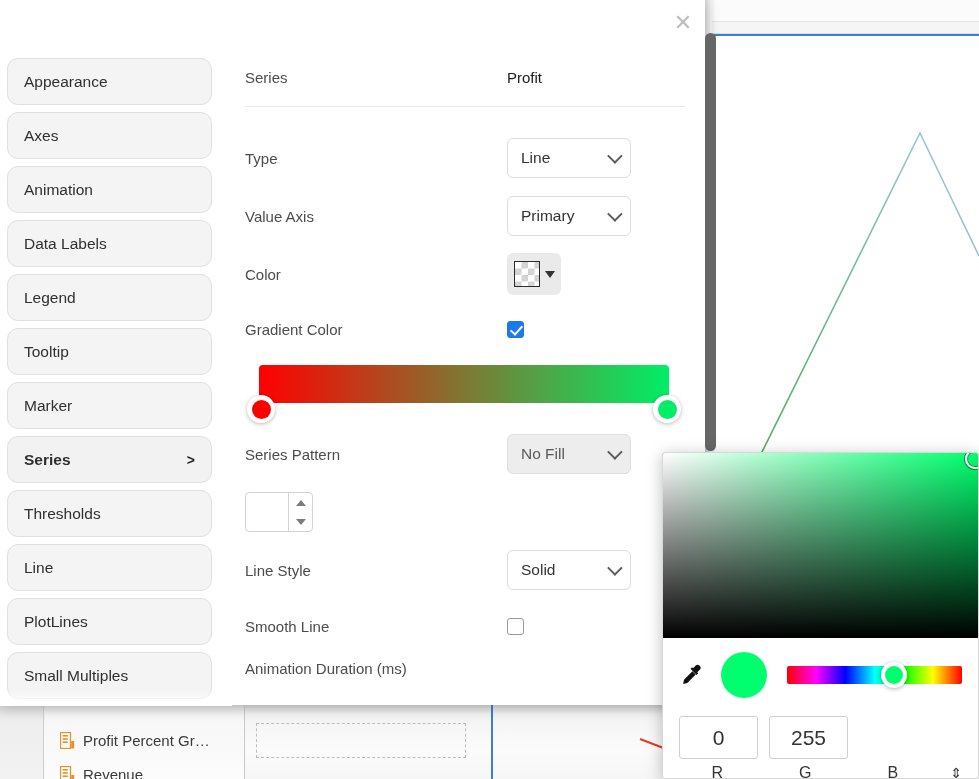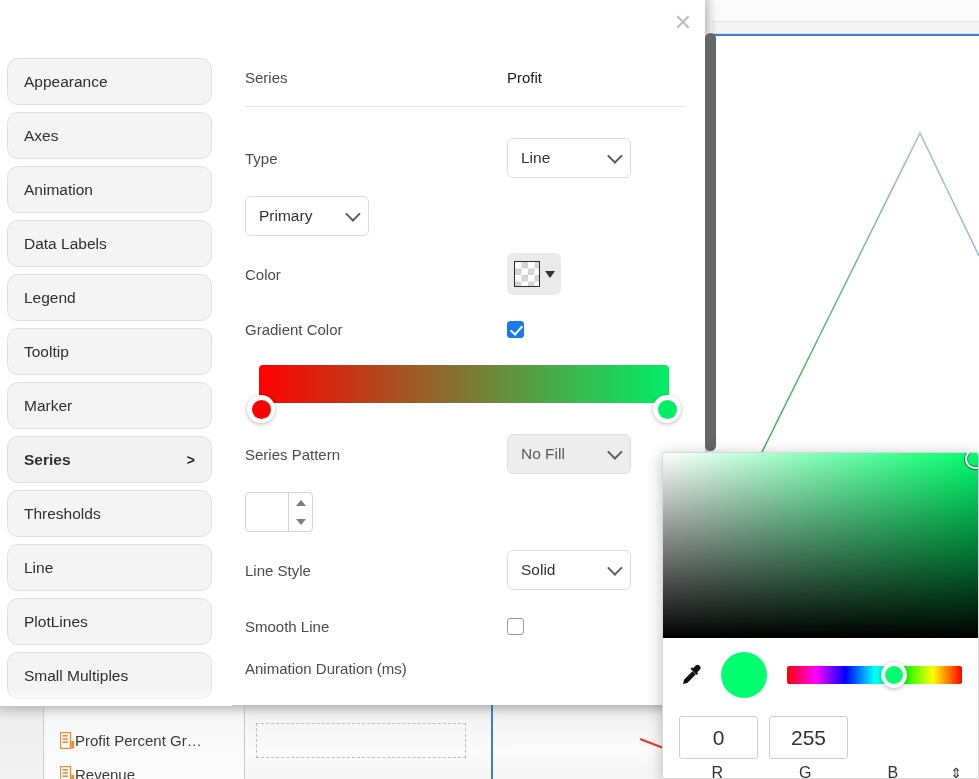--- a/index.html
+++ b/index.html
@@ -42,21 +42,21 @@
   .lp-left {
     position:absolute; left:0; top:704px; width:44px; height:75px;
     background: linear-gradient(180deg,#d8d8d8 0%, #eeeeee 20%, #f2f2f2 100%);
     border-right:1px solid #cfcfcf;
   }
   .lp-fieldlist {
     position:absolute; left:45px; top:704px; width:200px; height:75px;
     background: linear-gradient(180deg,#dcdcdc 0%,#f7f7f7 16%,#fcfcfc 100%);
     border-right:1px solid #c9c9c9;
   }
-  .lp-item { position:absolute; display:flex; align-items:center; font-size:15px; color:#3a3a3a; white-space:nowrap; }
+  .lp-item { position:absolute; display:flex; align-items:center; gap:8px; font-size:15px; color:#3a3a3a; white-space:nowrap; }
   .fld-icon { width:15px; height:17px; position:relative; flex:0 0 auto; }
   .fld-icon svg { display:block; }
 
   .lp-dropzone {
     position:absolute; left:256px; top:723px; width:210px; height:35px;
     border:1px dashed #bdbdbd; background:transparent;
   }
   .lp-blueline { position:absolute; left:491px; top:704px; width:2px; height:75px; background:#3d7fd0; }
   .lp-redline { position:absolute; left:640px; top:738px; width:28px; height:2px; background:#e23b28; transform:rotate(21deg); transform-origin:left center; }
 
@@ -336,20 +336,21 @@
         <div class="f-label">Type</div>
         <div class="f-ctrl">
           <div class="sel">
             <span>Line</span>
             <span class="caret"></span>
           </div>
         </div>
       </div>
 
       <div class="frow">
+        <div class="f-label">Value Axis</div>
         <div class="f-ctrl">
           <div class="sel">
             <span>Primary</span>
             <span class="caret"></span>
           </div>
         </div>
       </div>
 
       <div class="frow">
         <div class="f-label">Color</div>

